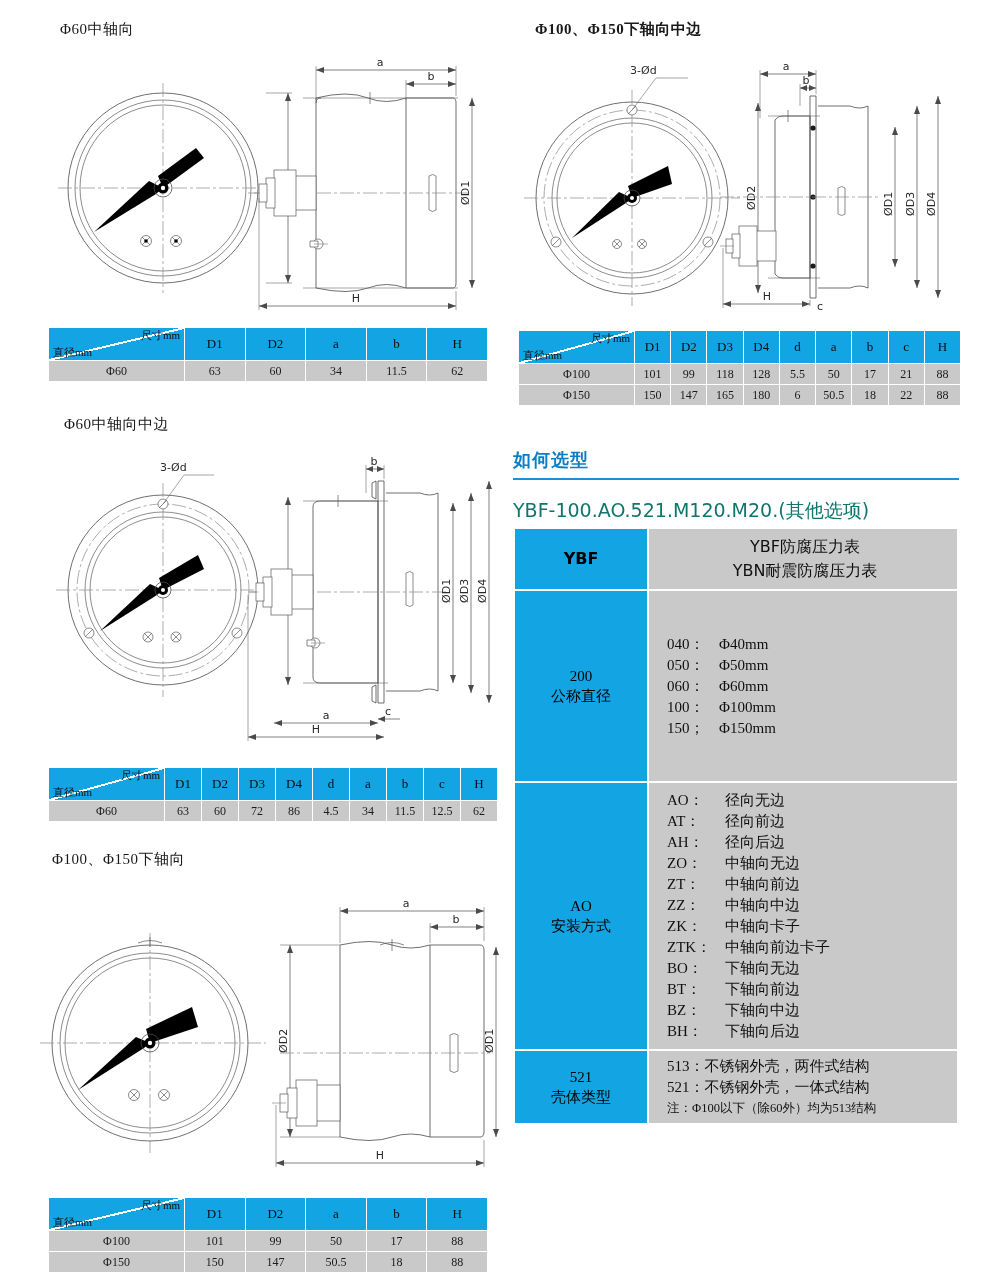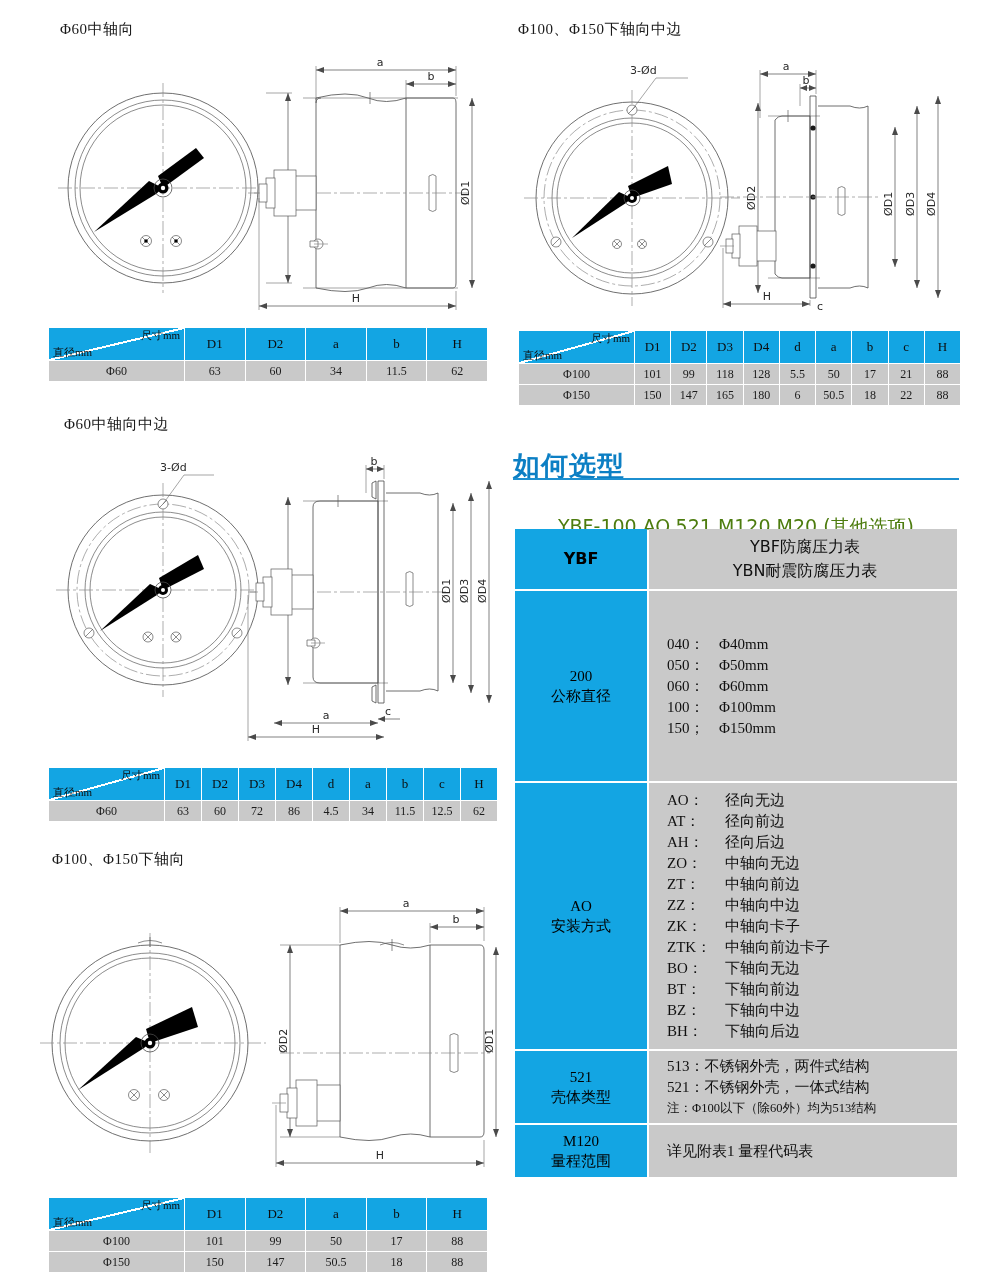--- a/index.html
+++ b/index.html
@@ -39,27 +39,27 @@
     background:linear-gradient(to bottom right,
        rgba(0,0,0,0) calc(50% - 1px), #ffffff calc(50% - 1px),
        #ffffff calc(50% + 1px), rgba(0,0,0,0) calc(50% + 1px));
   }
   .corner .tr{position:absolute;right:4px;top:1px;font-size:11px;line-height:13px;}
   .corner .bl{position:absolute;left:4px;bottom:1px;font-size:11px;line-height:13px;}
 
   
   .hts-title{
     font-family:"DejaVu Sans","Liberation Sans",sans-serif;
-    font-weight:bold;font-size:27px;color:#0c7fc4;letter-spacing:1px;
+    font-weight:bold;font-size:18px;color:#0c7fc4;letter-spacing:1px;
   }
   .hts-rule{height:2px;background:#1c8fd0;}
 
   .model-string{
     font-family:"DejaVu Sans","Liberation Sans",sans-serif;
-    font-size:19px;color:#4d7c0f;text-align:center;letter-spacing:0px;margin-top:16px;
+    font-size:19px;color:#0f766e;text-align:left;letter-spacing:0px;
   }
 
   
   table.sel{border-collapse:separate;border-spacing:2px;table-layout:fixed;width:100%;}
   table.sel td{vertical-align:middle;}
   td.selk{
     background:#13a5e3;width:130px;text-align:center;
     font-family:"Liberation Serif","DejaVu Serif",serif;
     font-size:15px;line-height:20px;color:#000000;
   }
@@ -215,21 +215,21 @@
           <td>63</td>
           <td>60</td>
           <td>34</td>
           <td>11.5</td>
           <td>62</td>
         </tr>
       </tbody>
     </table>
   </div>
 
-  <div class="abs caption" style="left:518px;top:20px;">Φ100、Φ150下轴向中边</div>
+  <div class="abs caption" style="left:535px;top:20px;font-weight:bold;">Φ100、Φ150下轴向中边</div>
 
   <div class="abs" style="left:520px;top:48px;">
     <svg width="445" height="265" viewBox="0 0 445 265">
 
       <g>
         <circle cx="112" cy="150" r="96" class="ln"></circle>
         <circle cx="112" cy="150" r="88" class="cl" stroke-dasharray="12 3 3 3"></circle>
         <circle cx="112" cy="150" r="80" class="ln2"></circle>
         <circle cx="112" cy="150" r="75" class="ln2"></circle>
         <line x1="4" y1="150" x2="220" y2="150" class="cl"></line>
@@ -749,26 +749,19 @@
             <div>521</div>
             <div>壳体类型</div>
           </td>
           <td class="selv">
             <div>513：不锈钢外壳，两件式结构</div>
             <div>521：不锈钢外壳，一体式结构</div>
             <div class="small">注：Φ100以下（除60外）均为513结构</div>
           </td>
         </tr>
 
-        <tr>
-          <td class="selk" style="height:50px;">
-            <div>M120</div>
-            <div>量程范围</div>
-          </td>
-          <td class="selv">详见附表1 量程代码表</td>
-        </tr>
 
 
       </tbody>
     </table>
   </div>
 
 </div>
 
 </body></html>

